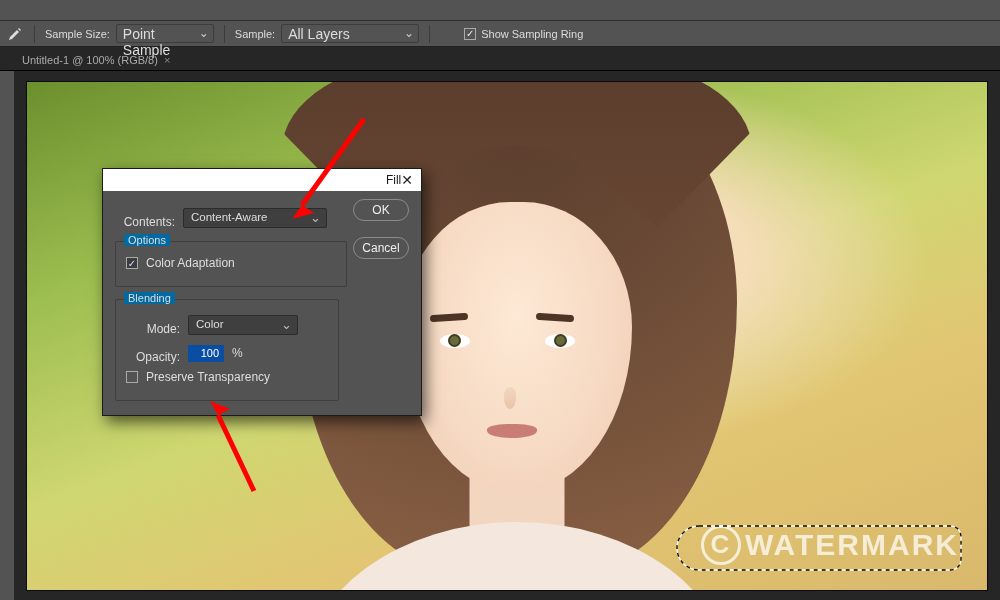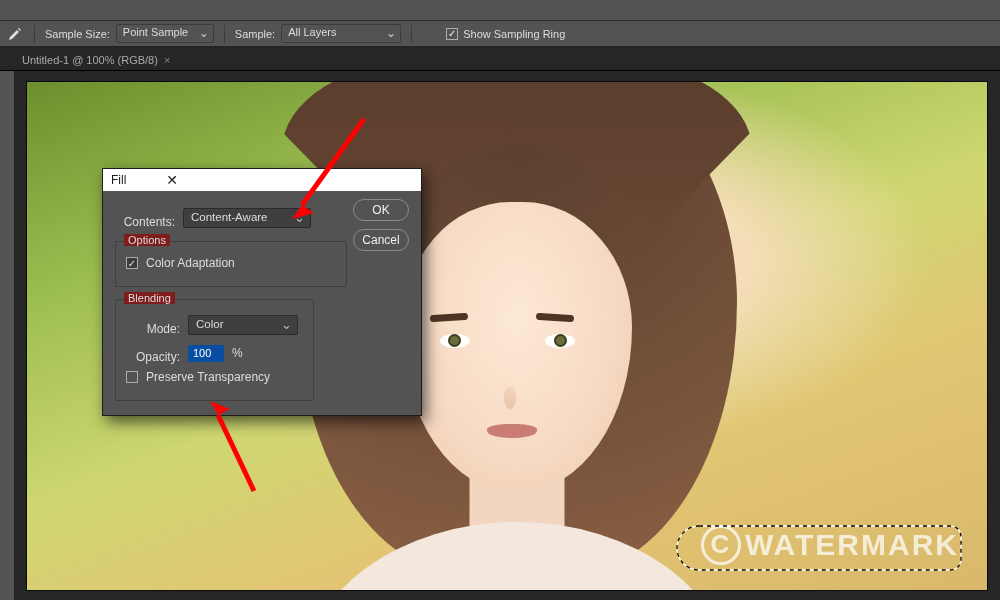--- a/index.html
+++ b/index.html
@@ -4,21 +4,21 @@
 <style>
   * { box-sizing: border-box; margin: 0; padding: 0; font-family: "Segoe UI", Tahoma, sans-serif; }
   body { background: #262626; color: #ddd; width: 1000px; height: 600px; overflow: hidden; position: relative; }
 
   .menu-bar { height: 20px; background: #535353; display: flex; align-items: center; padding: 0 8px; gap: 22px; font-size: 11px; color: #e6e6e6; }
 
   .options-bar { height: 27px; background: #535353; border-top: 1px solid #2b2b2b; border-bottom: 1px solid #222; display: flex; align-items: center; padding: 0 6px; font-size: 11px; color: #ddd; gap: 6px; }
   .tool-icon { width: 18px; height: 18px; display: inline-flex; align-items: center; justify-content: center; }
   .vdiv { width:1px; height:18px; background: #3c3c3c; margin: 0 4px; }
   .label { color:#ddd; }
-  .combo { background:#535353; border:1px solid #3c3c3c; color:#ddd; height:19px; font-size:11px; padding:1px 18px 1px 6px; position: relative; border-radius:2px; }
+  .combo { background:#535353; border:1px solid #3c3c3c; color:#ddd; height:19px; font-size:14px; padding:1px 18px 1px 6px; position: relative; border-radius:2px; }
   .combo::after { content:"⌄"; position:absolute; right:4px; top:0; color:#ccc; font-size:12px; line-height:17px; }
   .chk { display:flex; align-items:center; gap:5px; }
   .chkbox { width:12px; height:12px; border:1px solid #aaa; background:#535353; display:inline-flex; align-items:center; justify-content:center; font-size:10px; color:#eee; }
 
   .tabs-bar { background:#262626; height:24px; display:flex; align-items:flex-end; padding:0 12px; font-size:11px; color:#bbb; border-bottom:1px solid #000;text-align:center; }
   .tab { padding:4px 10px; position: relative; color:#aaa; }
   .tab.active { color:#fff; }
   .tab .close { margin-left:6px; color:#888; }
 
   .workspace { position:absolute; top:71px; left:0; right:0; bottom:0; display:flex; }
@@ -45,33 +45,33 @@
   .hair-front { position:absolute; width:470px; height:240px; left:51%; top:-22px; transform:translateX(-50%); background: linear-gradient(#5a3d2d,#6d4934); border-radius:50% 50% 70% 70% / 60% 60% 100% 100%; clip-path: polygon(0 0,100% 0,100% 30%,80% 70%,60% 38%,50% 36%,40% 38%,20% 70%,0 30%); }
 
   
   .watermark { position:absolute; right:28px; bottom:25px; font-size:30px; font-weight:700; letter-spacing:2px; color:rgba(255,255,255,0.72); display:flex; align-items:center; gap:4px; }
   .watermark .circle-c { display:inline-flex; width:40px; height:40px; border:3px solid rgba(255,255,255,0.72); border-radius:50%; align-items:center; justify-content:center; font-size:26px; }
   .selection { position:absolute; right:16px; bottom:14px; width:310px; height:56px; }
   .selection svg { width:100%; height:100%; }
 
   
   .dialog { position:absolute; left:88px; top:97px; width:320px; background:#535353; border:1px solid #1b1b1b; box-shadow: 4px 6px 14px rgba(0,0,0,0.6); font-size:12px; color:#ddd; }
-  .dlg-title { background:#fff; color:#1a1a1a; height:22px; display:flex; align-items:center; justify-content:flex-start; padding:0 8px; font-size:12px;gap:40px; }
+  .dlg-title { background:#fff; color:#1a1a1a; height:22px; display:flex; align-items:center; justify-content:flex-end; padding:0 8px; font-size:12px; }
   .dlg-close { font-size:14px; color:#222; cursor:default; }
   .dlg-body { padding:10px 12px 14px; position:relative; }
   .row { display:flex; align-items:center; gap:8px; margin:6px 0; }
   .rlabel { width:60px; text-align:right; color:#ddd;margin-top:8px; }
-  .field-combo { background:#3f3f3f; border:1px solid #2b2b2b; color:#ddd; height:20px; font-size:11.5px; padding:2px 18px 2px 7px; position:relative; width:128px; border-radius:2px; }
+  .field-combo { background:#3f3f3f; border:1px solid #2b2b2b; color:#ddd; height:20px; font-size:11.5px; padding:2px 18px 2px 7px; position:relative; width:144px; border-radius:2px; }
   .field-combo::after { content:"⌄"; position:absolute; right:5px; top:0; font-size:13px; color:#bbb; line-height:18px; }
-  .dlg-btns { position:absolute; right:12px; top:8px; display:flex; flex-direction:column; gap:8px; }
+  .dlg-btns { position:absolute; right:12px; top:8px; display:flex; flex-direction:column; gap:16px; }
   .dlg-btn { width:56px; height:22px; border:1px solid #8a8a8a; border-radius:11px; background:transparent; color:#eee; font-size:12px; text-align:center; line-height:20px; }
   .group { border:1px solid #3f3f3f; border-radius:2px; padding:8px 10px 10px; margin-top:12px; position:relative; }
-  .group .legend { position:absolute; top:-8px; left:8px; background:#7f1d1d; padding:0 4px; font-size:11px; color:#ddd; }
+  .group .legend { position:absolute; top:-8px; left:8px; background:#0369a1; padding:0 4px; font-size:11px; color:#ddd; }
   .chk2 { width:12px; height:12px; border:1px solid #aaa; display:inline-flex; align-items:center; justify-content:center; font-size:10px; color:#c9e0ff; background:#3c3c3c; }
-  .num-input { width:36px; height:17px; background:#0a4ea3; color:#fff; border:1px solid #0a4ea3; font-size:11px; padding:0 4px; text-align:left; }
+  .num-input { width:36px; height:17px; background:#0a4ea3; color:#fff; border:1px solid #0a4ea3; font-size:11px; padding:0 4px; text-align:right; }
 
   
   .arrow { position:absolute; pointer-events:none; }
   .arrow svg line { stroke:#ff0000; stroke-width:5; }
   .arrow svg polygon { fill:#ff0000; }
 
 </style>
 </head>
 <body>
 
@@ -82,21 +82,21 @@
     <svg width="16" height="16" viewBox="0 0 16 16">
         <path d="M2 14l1-3 7-7 2 2-7 7-3 1z" fill="#ddd"></path>
         <path d="M11 3l2 2 1-1-2-2-1 1z" fill="#ddd"></path>
       </svg>
   </span>
   <span class="vdiv"></span>
   <span class="label">Sample Size:</span>
   <span class="combo" style="width:98px">Point Sample</span>
   <span class="vdiv"></span>
   <span class="label">Sample:</span>
-  <span class="combo" style="width:120px">All Layers</span>
+  <span class="combo" style="width:138px">All Layers</span>
   <span class="vdiv"></span>
   <span style="width:18px"></span>
   <div class="chk">
     <span class="chkbox">✓</span>
     <span>Show Sampling Ring</span>
   </div>
 </div>
 
 <div class="tabs-bar">
   <div class="tab">
@@ -154,21 +154,21 @@
         </div>
 
         <div class="group" style="width:232px">
           <span class="legend">Options</span>
           <div class="row">
             <span class="chk2">✓</span>
             <span>Color Adaptation</span>
           </div>
         </div>
 
-        <div class="group" style="width:199px">
+        <div class="group" style="width:224px">
           <span class="legend">Blending</span>
           <div class="row">
             <span class="rlabel" style="width:54px">Mode:</span>
             <span class="field-combo" style="width:110px">Color</span>
           </div>
           <div class="row">
             <span class="rlabel" style="width:54px">Opacity:</span>
             <input class="num-input" value="100" style="">
             <span>%</span>
           </div>

